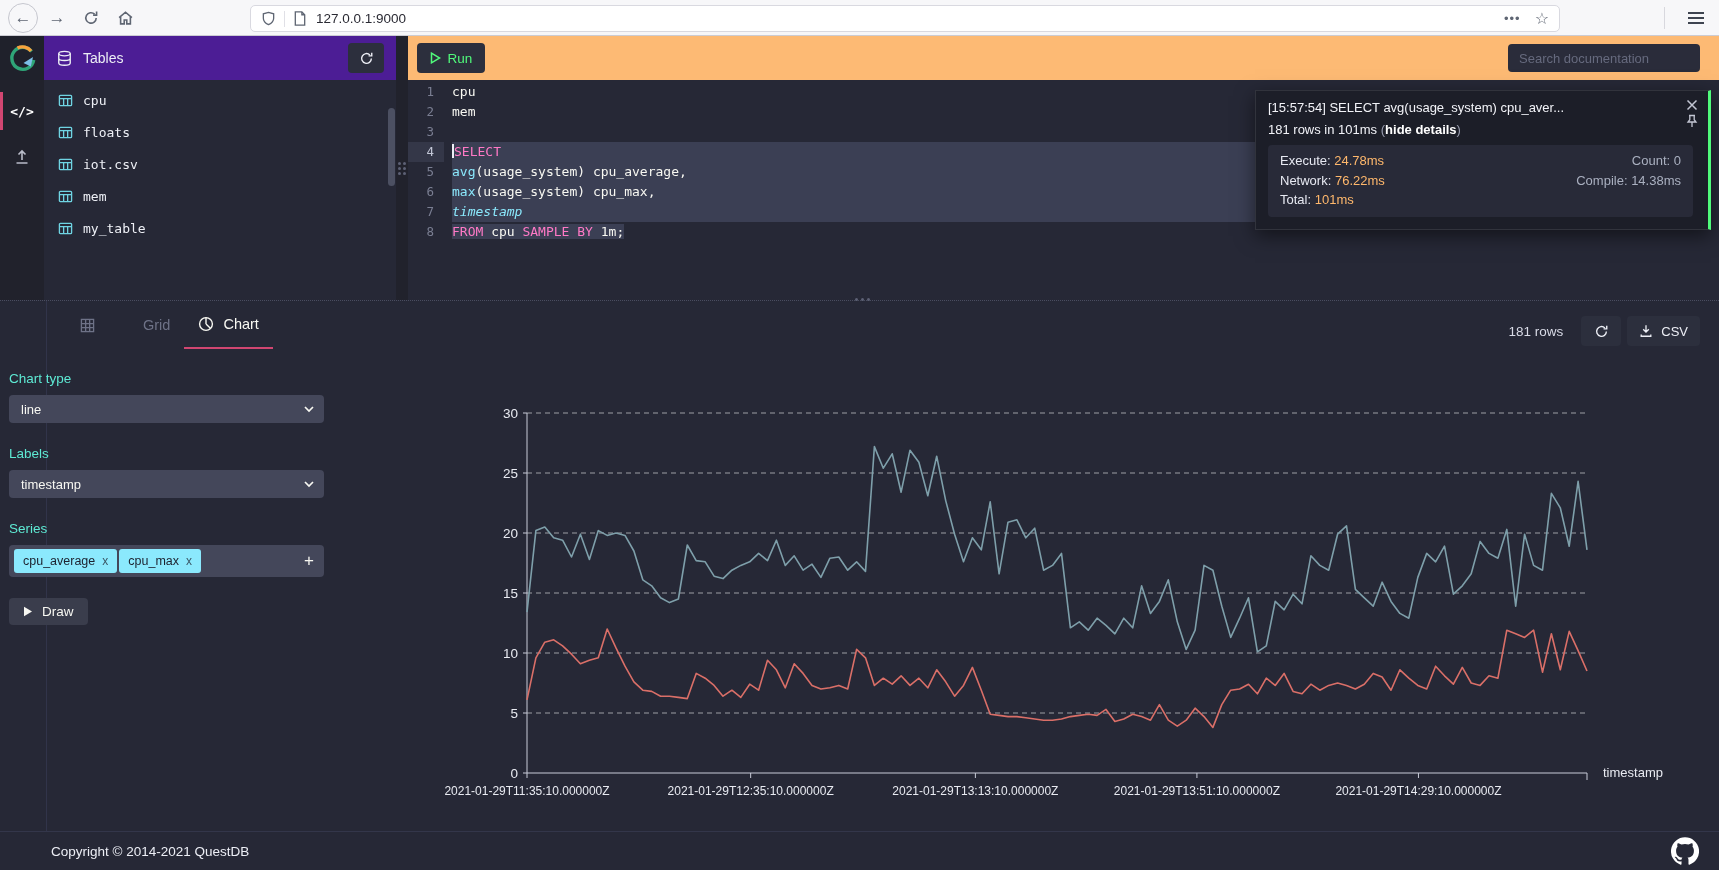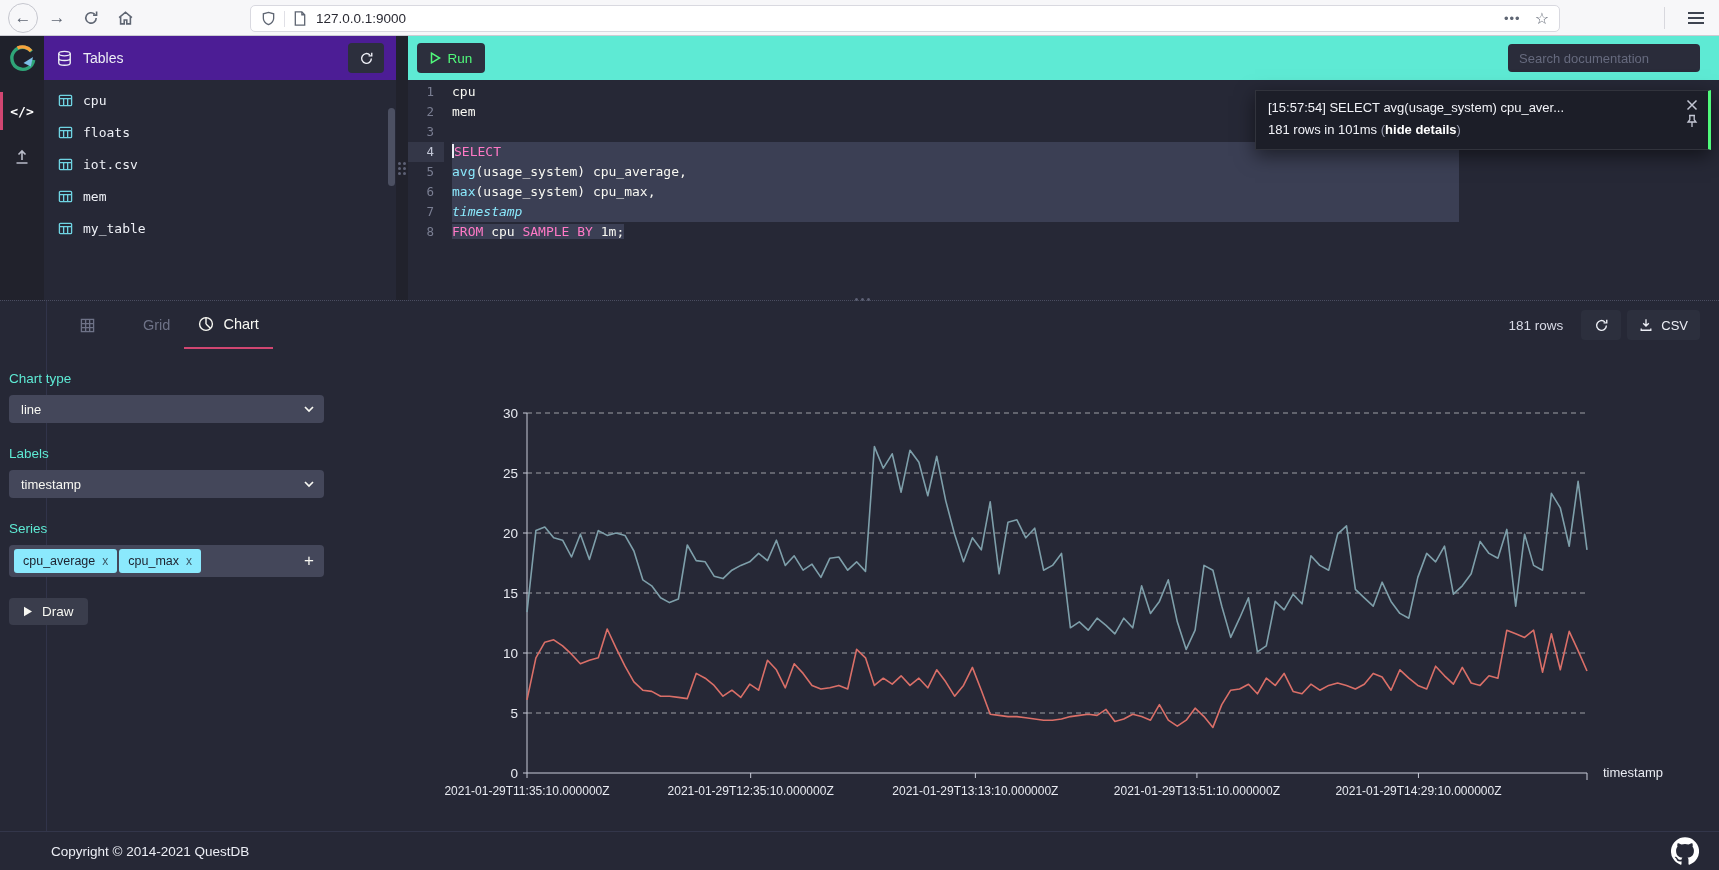--- a/index.html
+++ b/index.html
@@ -44,21 +44,21 @@
   .table-item span.tname { margin-left:10px; font-family:"DejaVu Sans Mono",monospace; font-size:13px; color:#eef0f6; }
   .scroll-thumb { position:absolute; right:1px; top:28px; width:7px; height:78px; border-radius:4px; background:#4c5062; }
 
   
   .splitter-v { position:absolute; left:396px; top:0; width:12px; height:264px; display:flex; align-items:center; justify-content:center; }
   .dots-grid { display:grid; grid-template-columns:repeat(2,3px); grid-gap:2px; }
   .dots-grid i { width:3px; height:3px; border-radius:50%; background:#5d6175; }
 
   
   .editor { position:absolute; left:408px; top:0; right:0; height:264px; background:#262836; }
-  .editor-toolbar { height:44px; background:#5eead4; position:relative;text-decoration:underline; }
+  .editor-toolbar { height:44px; background:#fdba74; position:relative;text-decoration:underline; }
   .run-btn { position:absolute; left:9px; top:7px; height:30px; width:68px; background:#2c2f3d; border:none;
              border-radius:4px; color:#50fa7b; font-size:13.5px; display:flex; align-items:center; justify-content:center; gap:7px; cursor:pointer; }
   .search-doc { position:absolute; right:19px; top:8px; width:192px; height:28px; background:#2a2c3a; border:none;
                 border-radius:4px; color:#9a9db0; font-size:13px; padding:0 11px; }
   .search-doc::placeholder { color:#666a7e; }
   .code { padding-top:2px; }
   .code-line { height:20px; display:flex; align-items:center; font-family:"DejaVu Sans Mono",monospace; font-size:13px; }
   .ln { flex:none; width:36px; padding-right:10px; text-align:right; color:#7a7e92; font-size:12.5px; height:20px; line-height:20px; }
   .ln-current { background:#343748; color:#c2c6d6; }
   .line-content { margin-left:8px; white-space:pre; height:20px; line-height:20px; }
@@ -89,21 +89,21 @@
   
   .results { position:absolute; left:0; right:0; top:264px; bottom:39px; background:#262836;
              border-top:1px dotted #4a4d60; }
   .results-left-border { position:absolute; left:46px; top:0; bottom:0; width:1px; background:#31344a; }
   .splitter-h-handle { position:absolute; left:855px; top:-3px; display:flex; gap:3px; }
   .splitter-h-handle i { width:3px; height:3px; border-radius:50%; background:#5d6175; }
   .tabbar { position:relative; height:48px; display:flex; align-items:center; padding-left:66px; }
   .tab { height:48px; display:flex; align-items:center; gap:9px; padding:0 14px; font-size:14.5px; cursor:pointer; }
   .tab.inactive { color:#6e7287;gap:48px; }
   .tab.active { color:#f8f8f2; border-bottom:2px solid #d14671; }
-  .tab-right { position:absolute; right:19px; top:0; height:48px; display:flex; align-items:center; gap:6px; }
+  .tab-right { position:absolute; right:19px; top:6px; height:48px; display:flex; align-items:center; gap:6px; }
   .row-count { font-size:13.5px; color:#d8dae6; margin-right:12px; }
   .csv-btn { width:auto; padding:0 12px; gap:8px; color:#eceef5; font-size:13px; height:30px; }
 
   
   .results-body { position:relative; height:calc(100% - 48px); }
   .controls { position:absolute; left:9px; top:0; width:315px; padding-top:22px; }
   .ctl-label { font-size:13.5px; color:#5eead4; margin-bottom:9px; }
   .ctl-select { position:relative; width:315px; height:28px; background:#44475a; border-radius:4px;
                 display:flex; align-items:center; padding:0 12px; font-size:13px; color:#f8f8f2;
                 margin-bottom:23px; cursor:pointer; }
@@ -303,20 +303,31 @@
     <div class="notif-title">[15:57:54] SELECT avg(usage_system) cpu_aver...</div>
     <div class="notif-icons">
       <svg width="12" height="12" viewBox="0 0 12 12">
           <path d="M1.5 1.5 10.5 10.5M10.5 1.5 1.5 10.5" stroke="#c3c6d3" stroke-width="1.5"></path>
         </svg>
       <svg width="12" height="14" viewBox="0 0 12 14">
           <path d="M3 1.5h6M3.8 1.5v4.2L2 8h8L8.2 5.7V1.5M6 8v5" fill="none" stroke="#c3c6d3" stroke-width="1.3"></path>
         </svg>
     </div>
     <div class="notif-summary"><span>181 rows in 101ms </span><span class="paren">(</span><b>hide details</b><span class="paren">)</span></div>
+    <div class="notif-stats">
+      <div class="stat-col">
+        <span><span class="stat-label">Execute:</span> <span class="stat-val">24.78ms</span></span>
+        <span><span class="stat-label">Network:</span> <span class="stat-val">76.22ms</span></span>
+        <span><span class="stat-label">Total:</span> <span class="stat-val">101ms</span></span>
+      </div>
+      <div class="stat-col right">
+        <span>Count: 0</span>
+        <span>Compile: 14.38ms</span>
+      </div>
+    </div>
   </div>
 
   <div class="results">
     <div class="results-left-border"></div>
     <div class="splitter-h-handle">
         <i></i>
         <i></i>
         <i></i>
       </div>
     <div class="tabbar">

